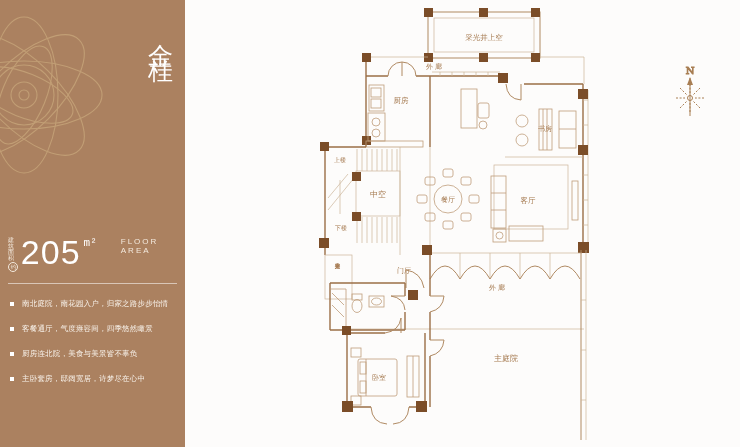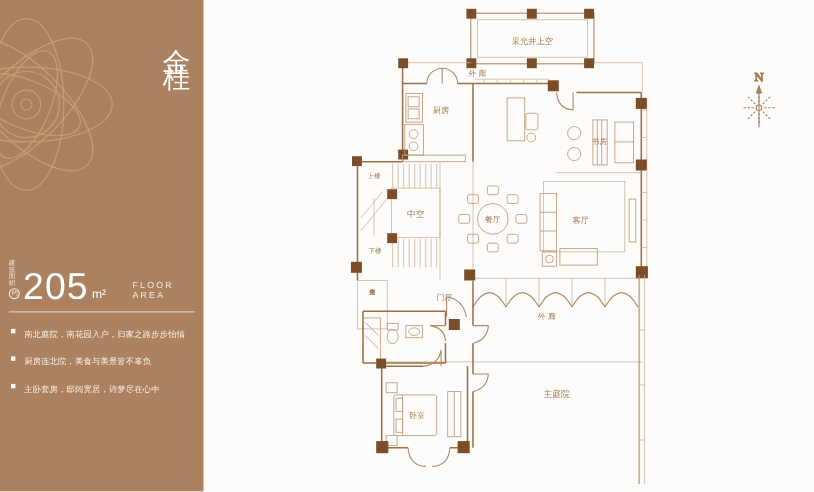--- a/index.html
+++ b/index.html
@@ -5,33 +5,33 @@
   html,body{margin:0;padding:0;background:#ffffff;}
   .stage{position:relative;width:740px;height:447px;overflow:hidden;background:#fdfcfb;
          font-family:"Liberation Sans", sans-serif;}
   
   .sidebar{position:absolute;left:0;top:0;width:185px;height:447px;background:#ab8160;
            overflow:hidden;z-index:2;}
   .flower{position:absolute;left:-38px;top:-8px;opacity:.75;}
   .brand-title{position:absolute;top:24px;right:12px;color:#ffffff;
                font-family:"DejaVu Serif", serif;font-size:25px;letter-spacing:14px;
                writing-mode:vertical-rl;text-orientation:upright;line-height:1;}
-  .area-row{position:absolute;left:8px;top:237px;display:flex;align-items:flex-end;color:#fff;}
+  .area-row{position:absolute;left:8px;top:237px;display:flex;color:#fff;}
   .area-prefix{display:flex;flex-direction:column;align-items:center;margin-right:2px;
                margin-bottom:4px;color:#f3e9dd;}
   .area-prefix .tt{font-size:6px;line-height:6px;letter-spacing:0;}
   .area-prefix .circ{width:8px;height:8px;border:0.5px solid #f3e9dd;border-radius:50%;
                      font-size:5.5px;line-height:8px;text-align:center;margin-top:1px;}
   .area-value{font-size:34px;line-height:30px;font-weight:200;letter-spacing:1px;}
-  .area-unit{font-size:11px;margin:0 4px 2px 3px;}
+  .area-unit{font-size:11px;margin:0 4px 2px 3px;font-family:Liberation Mono, monospace;}
   .area-label{font-size:8px;letter-spacing:2px;margin-bottom:3px;color:#f3e9dd;padding-left:20px;}
   .divider{position:absolute;left:8px;top:283px;width:169px;height:0;
            border-top:1px solid rgba(255,255,255,.55);}
   .features{position:absolute;left:10px;top:299px;width:170px;}
-  .feature{display:flex;align-items:flex-start;margin-bottom:15px;}
+  .feature{display:flex;align-items:center;margin-bottom:15px;}
   .bullet-sq{width:4px;height:4px;background:#ffffff;flex:0 0 4px;margin-right:8px;}
   .feature .txt{font-size:7.5px;color:#f8f2ea;white-space:nowrap;letter-spacing:0.2px;}
   
   .plan{position:absolute;left:0;top:0;z-index:1;}
   .wl{stroke:#9b6f47;stroke-width:1.4;fill:none;}
   .md{stroke:#b08a63;stroke-width:1;fill:none;}
   .ln{stroke:#ccb49a;stroke-width:.7;fill:none;}
   .fn{stroke:#bf9d7b;stroke-width:.8;fill:none;}
   .dk{fill:#7b4d28;stroke:none;}
   .lbl{fill:#a5794f;font-family:"DejaVu Serif", serif;}
@@ -251,20 +251,24 @@
 
     <div class="divider"></div>
 
     <div class="features">
       <div class="feature">
         <span class="bullet-sq"></span>
         <span class="txt">南北庭院，南花园入户，归家之路步步怡情</span>
       </div>
       <div class="feature">
         <span class="bullet-sq"></span>
+        <span class="txt">客餐通厅，气度雍容间，四季悠然瞰景</span>
+      </div>
+      <div class="feature">
+        <span class="bullet-sq"></span>
         <span class="txt">厨房连北院，美食与美景皆不辜负</span>
       </div>
       <div class="feature">
         <span class="bullet-sq"></span>
         <span class="txt">主卧套房，邸阔宽居，诗梦尽在心中</span>
       </div>
     </div>
   </aside>
 
 

